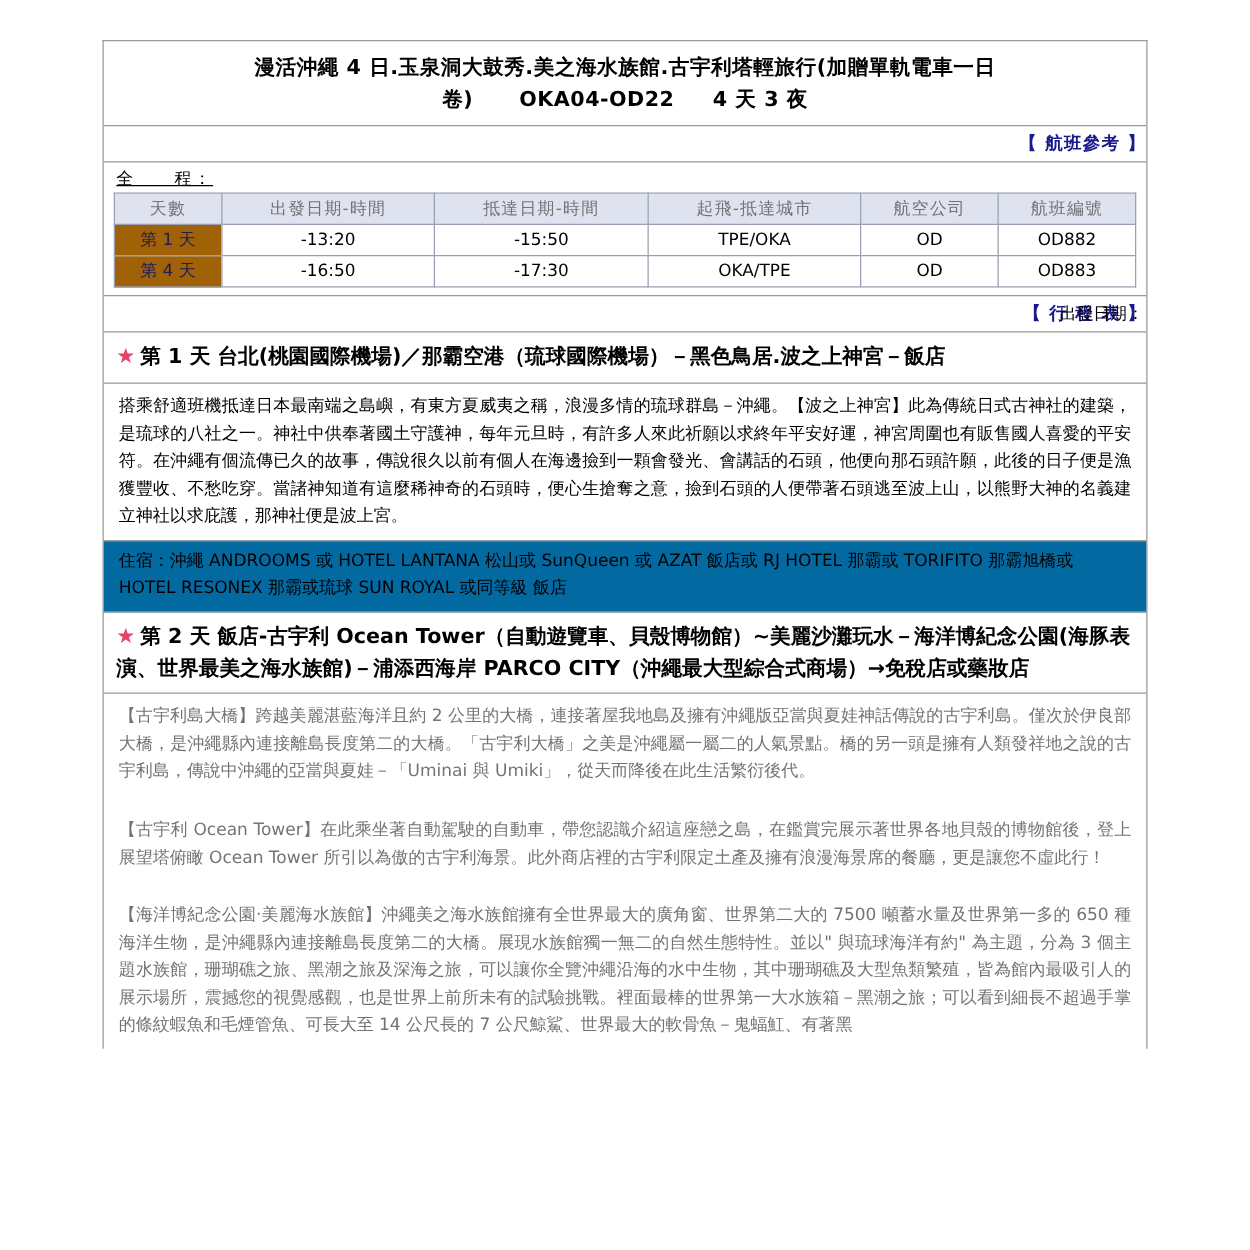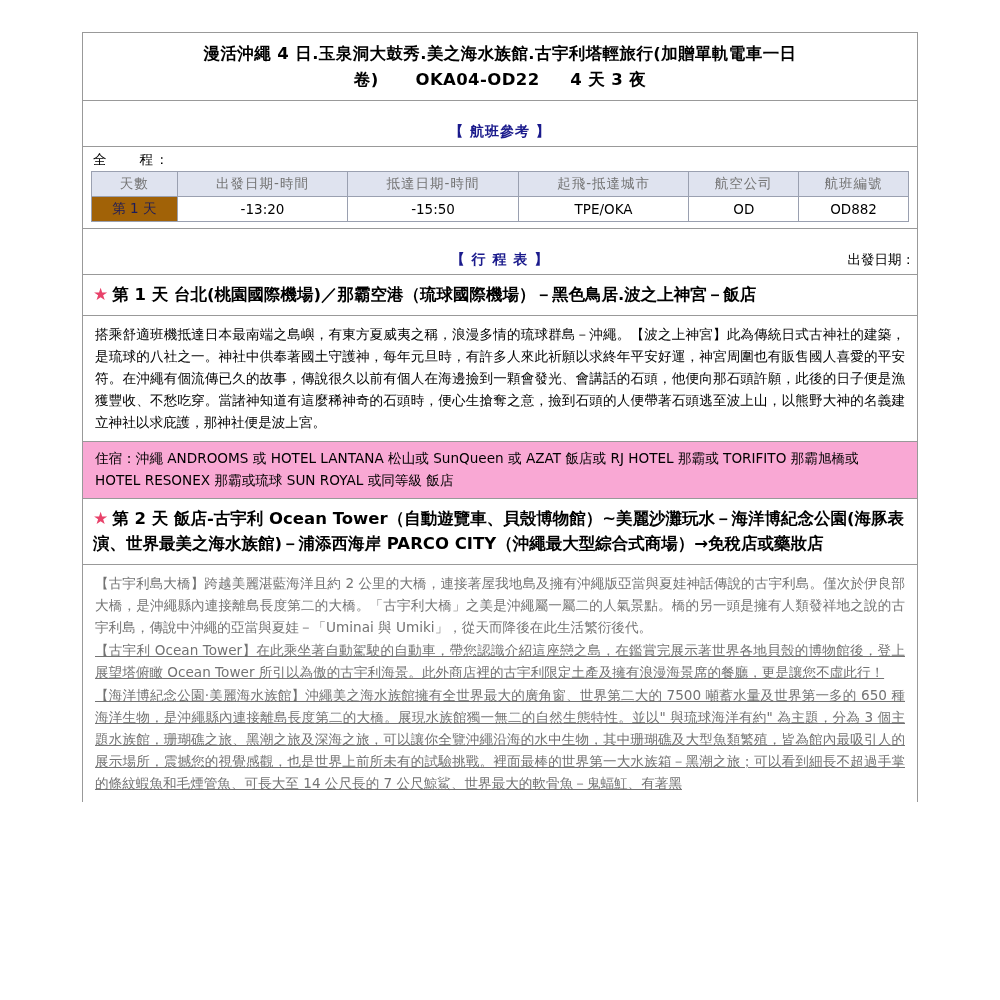--- a/index.html
+++ b/index.html
@@ -35,44 +35,44 @@
     font-size: 16.5px;
     font-weight: bold;
     line-height: 1.55;
     padding: 8px 26px 8px 26px;
     letter-spacing: 0.4px;
   }
   .title .code {
     font-weight: bold;
   }
   .sec-head {
-    text-align: center;
+    text-align: right;
     font-size: 14px;
     font-weight: bold;
     color: #1a1a8c;
     padding: 5px 0 5px 0;
     letter-spacing: 1px;
-    margin-top: 17px;
   }
   .sec-head.with-right {
     position: relative;
   }
   .sec-head .right-note {
     position: absolute;
     right: 2px;
     top: 5px;
     font-weight: normal;
     color: #000000;
     font-size: 13.5px;
     letter-spacing: 0;
   }
   .route-label {
     font-size: 13.5px;
     padding: 4px 0 2px 10px;
     letter-spacing: 2px;
+    text-decoration: underline;
   }
   .flight-wrap {
     padding: 0 8px 6px 8px;
   }
   table.flights {
     width: 100%;
     border-collapse: collapse;
     font-size: 13.5px;
   }
   table.flights th, table.flights td {
@@ -105,28 +105,27 @@
     font-size: 13.6px;
     line-height: 1.62;
     padding: 7px 12px 8px 12px;
     text-align: justify;
   }
   .body-text p {
     margin: 0 0 0 0;
     text-indent: 0;
   }
   .body-text p + p {
-    margin-top: 1px;
-    text-decoration: underline;
+    margin-top: 24px;
   }
   .hl {
     color: #737373;
   }
   .stay {
-    background: #f9a8d4;
+    background: #0369a1;
     font-size: 13.6px;
     line-height: 1.6;
     padding: 6px 12px 7px 12px;
   }
   table.meals {
     width: 100%;
     border-collapse: collapse;
     font-size: 13.6px;
     table-layout: fixed;
   }
@@ -178,20 +177,28 @@
           </thead>
           <tbody>
             <tr>
               <td>第 1 天</td>
               <td>-13:20</td>
               <td>-15:50</td>
               <td>TPE/OKA</td>
               <td>OD</td>
               <td>OD882</td>
             </tr>
+            <tr>
+              <td>第 4 天</td>
+              <td>-16:50</td>
+              <td>-17:30</td>
+              <td>OKA/TPE</td>
+              <td>OD</td>
+              <td>OD883</td>
+            </tr>
           </tbody>
         </table>
       </div>
     </div>
 
     <div class="band sec-head with-right">
       <span>【 行 程 表 】</span>
       <span class="right-note">出發日期：</span>
     </div>
 

